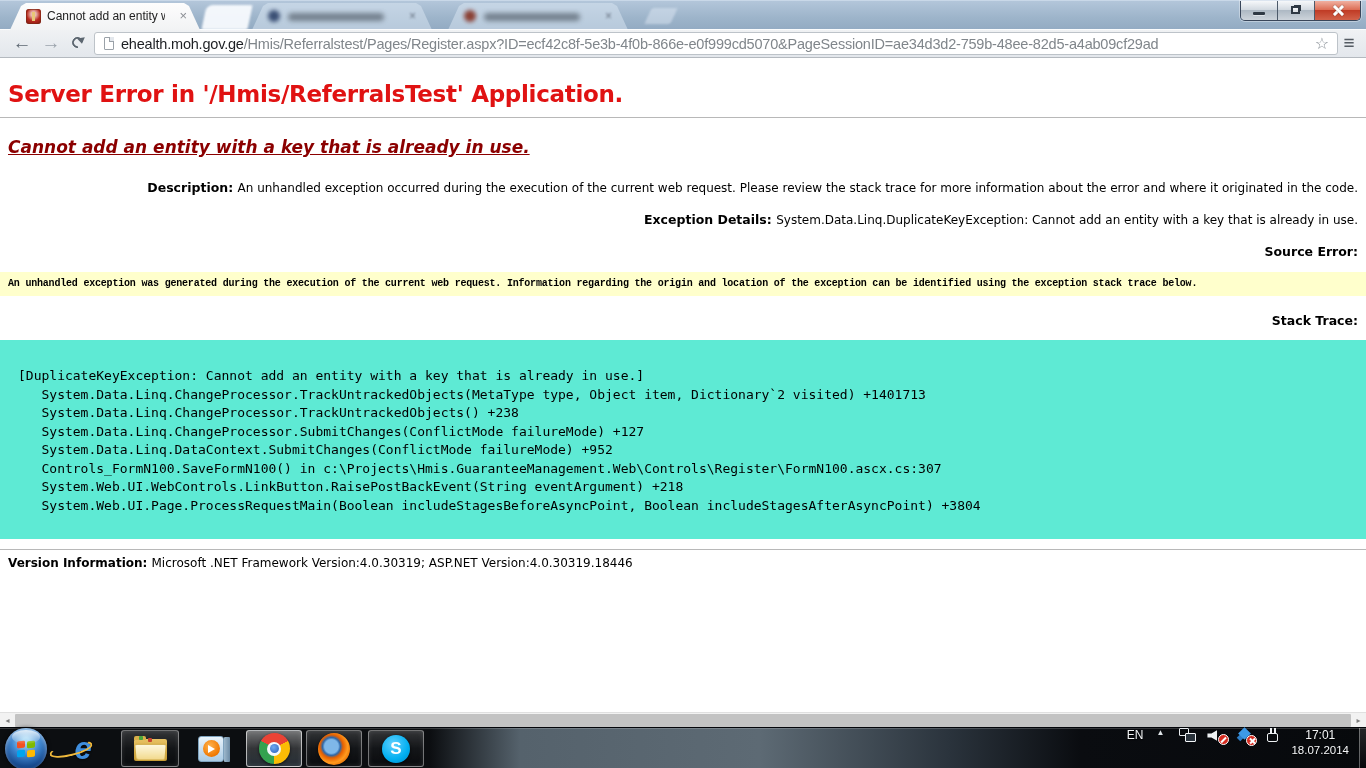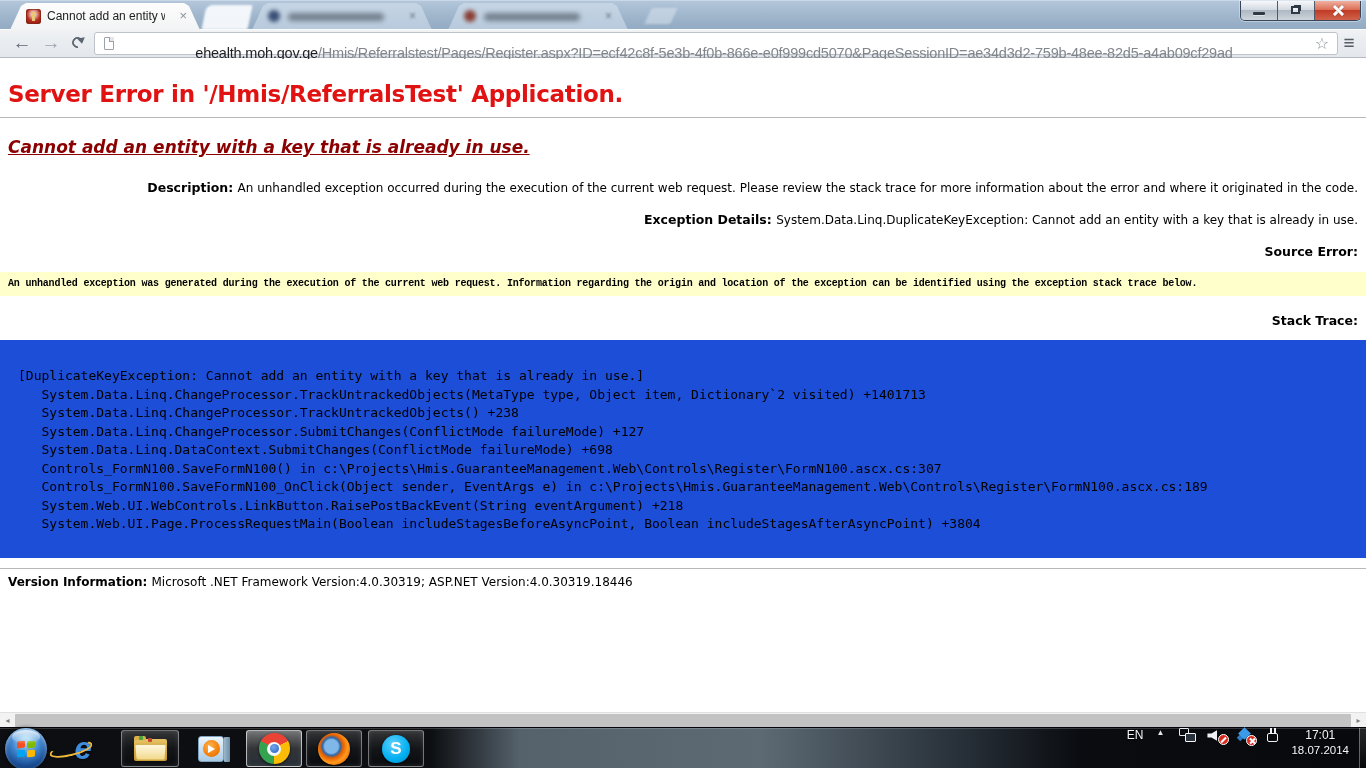--- a/index.html
+++ b/index.html
@@ -55,37 +55,37 @@
   .navbtn { position:absolute; top:1px; width:26px; height:26px; text-align:center; font-size:19px; line-height:26px; color:#5c6670; }
   .nav-back { left:9px; font-weight:bold; }
   .nav-fwd { left:38px; color:#9aa2aa; font-weight:bold; }
   .reload { position:absolute; left:72px; top:8px; width:11px; height:11px;
     border:2.5px solid #5c6670; border-radius:50%; border-right-color:transparent; transform:rotate(40deg); }
   .reload:after { content:""; position:absolute; right:-5px; top:-3px; border:4px solid transparent; border-left:6px solid #5c6670; transform:rotate(40deg); }
   .omnibox { position:absolute; left:94px; top:3px; width:1244px; height:23px; background:#fff;
     border:1px solid #bdc3c9; border-radius:3px; }
   .docicon { position:absolute; left:9px; top:4px; width:10px; height:13px; border:1.2px solid #9aa1a8; border-radius:1px; background:#fff; }
   .docicon:after { content:""; position:absolute; right:-1px; top:-1px; width:4px; height:4px; background:#e3e7ec; border-left:1.2px solid #9aa1a8; border-bottom:1.2px solid #9aa1a8; }
-  .url { position:absolute; left:26px; top:12px; right:30px; font-size:14.5px; letter-spacing:-.2px; white-space:nowrap; overflow:hidden; color:#80868b;text-align:center; }
+  .url { position:absolute; left:26px; top:3px; right:30px; font-size:14.5px; letter-spacing:-.2px; white-space:nowrap; overflow:hidden; color:#80868b; }
   .url .host { color:#1d1f23; }
   .star { position:absolute; right:8px; top:1px; font-size:16px; color:#888f96; }
   .menubtn { position:absolute; right:6px; top:3px; width:22px; height:22px; font-size:19px; line-height:21px; text-align:center; color:#555c63; font-weight:bold; }
 
   
   .page { position:absolute; top:59px; left:0; right:0; height:653px; background:#fff; overflow:hidden;
     font-family:"DejaVu Sans", sans-serif; color:#000; }
   .e-title { margin:22px 8px 0; font-size:23px; font-weight:600; color:#e01212; letter-spacing:-.3px; }
   .rule { border:none; border-top:1px solid #b8b8b8; margin:10px 0 0; }
   .e-msg { margin:19px 8px 0; font-size:17px; font-style:italic; font-weight:600; color:#8b0000;text-decoration:underline; }
   .meta { margin:23px 8px 0; font-size:12px;text-align:right; }
   .meta b { font-size:12.5px; }
   .meta.tight { margin-top:17px; }
   .box-src { margin-top:13px; background:#ffffcc; padding:6px 8px 7px;
     font-family:"Liberation Mono", monospace; font-size:10px; font-weight:bold; letter-spacing:-.2px; white-space:nowrap; overflow:hidden; }
-  .box-stack { margin-top:12px; background:#1d4ed8; padding:27px 0 24px 18px; overflow:hidden; }
+  .box-stack { margin-top:12px; background:#5eead4; padding:27px 0 24px 18px; overflow:hidden; }
   .st-line { font-family:"DejaVu Sans Mono", monospace; font-size:13px; line-height:18.5px; white-space:pre; }
   .version { margin:6px 8px 0; font-size:12px; }
 
   
   .hscroll { position:absolute; top:712px; left:0; right:0; height:15px; background:#f2f2f2; border-top:1px solid #e0e0e0; }
   .harrow { position:absolute; top:0; width:15px; height:15px; font-size:8px; line-height:15px; text-align:center; color:#7d7d7d; }
   .harrow.left { left:0; } .harrow.right { right:0; }
   .hthumb { position:absolute; left:15px; right:15px; top:1px; height:13px; background:#c3c3c3; border-radius:1px; }
 
   
@@ -229,23 +229,22 @@
 
     <p class="meta tight"><b>Source Error:</b></p>
     <div class="box-src">An unhandled exception was generated during the execution of the current web request. Information regarding the origin and location of the exception can be identified using the exception stack trace below.</div>
 
     <p class="meta tight"><b>Stack Trace:</b></p>
     <div class="box-stack">
         <div class="st-line">[DuplicateKeyException: Cannot add an entity with a key that is already in use.]</div>
         <div class="st-line">   System.Data.Linq.ChangeProcessor.TrackUntrackedObjects(MetaType type, Object item, Dictionary`2 visited) +1401713</div>
         <div class="st-line">   System.Data.Linq.ChangeProcessor.TrackUntrackedObjects() +238</div>
         <div class="st-line">   System.Data.Linq.ChangeProcessor.SubmitChanges(ConflictMode failureMode) +127</div>
-        <div class="st-line">   System.Data.Linq.DataContext.SubmitChanges(ConflictMode failureMode) +698</div>
+        <div class="st-line">   System.Data.Linq.DataContext.SubmitChanges(ConflictMode failureMode) +952</div>
         <div class="st-line">   Controls_FormN100.SaveFormN100() in c:\Projects\Hmis.GuaranteeManagement.Web\Controls\Register\FormN100.ascx.cs:307</div>
-        <div class="st-line">   Controls_FormN100.SaveFormN100_OnClick(Object sender, EventArgs e) in c:\Projects\Hmis.GuaranteeManagement.Web\Controls\Register\FormN100.ascx.cs:189</div>
         <div class="st-line">   System.Web.UI.WebControls.LinkButton.RaisePostBackEvent(String eventArgument) +218</div>
         <div class="st-line">   System.Web.UI.Page.ProcessRequestMain(Boolean includeStagesBeforeAsyncPoint, Boolean includeStagesAfterAsyncPoint) +3804</div>
       </div>
 
     <hr class="rule">
     <p class="version"><b>Version Information: </b><span>Microsoft .NET Framework Version:4.0.30319; ASP.NET Version:4.0.30319.18446</span></p>
   </div>
 
   <div class="hscroll">
     <div class="harrow left">◂</div>

